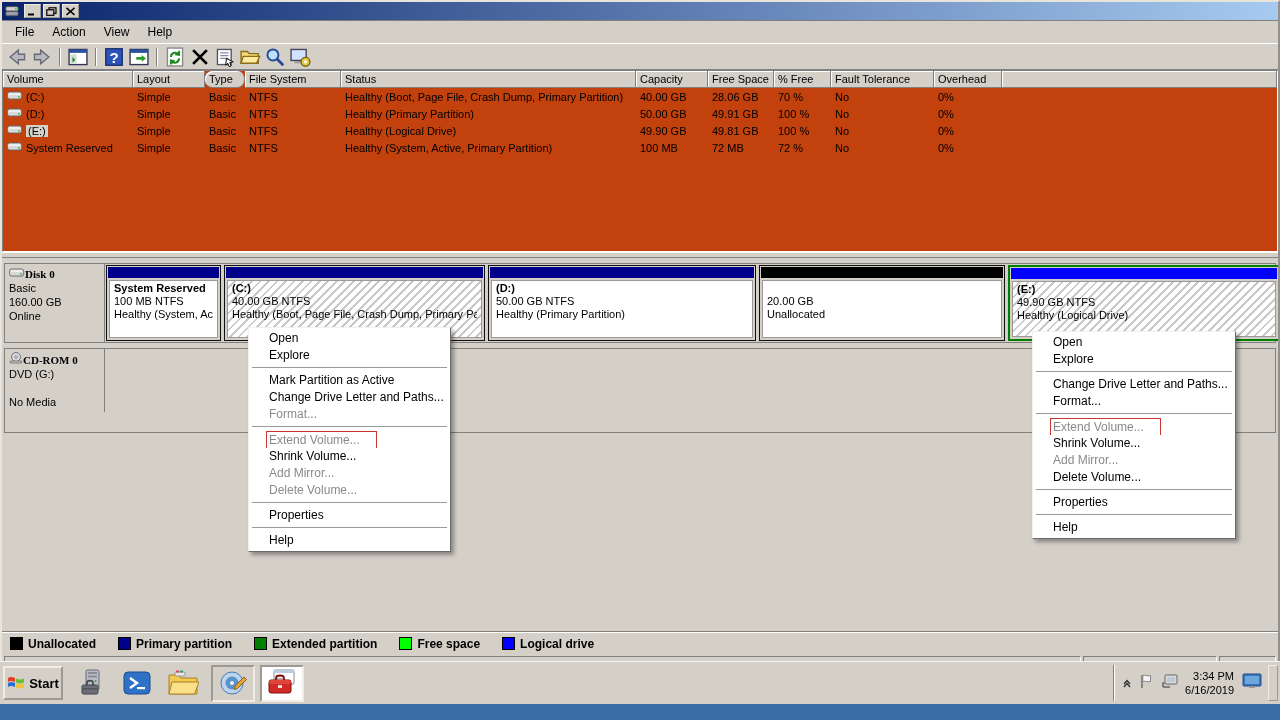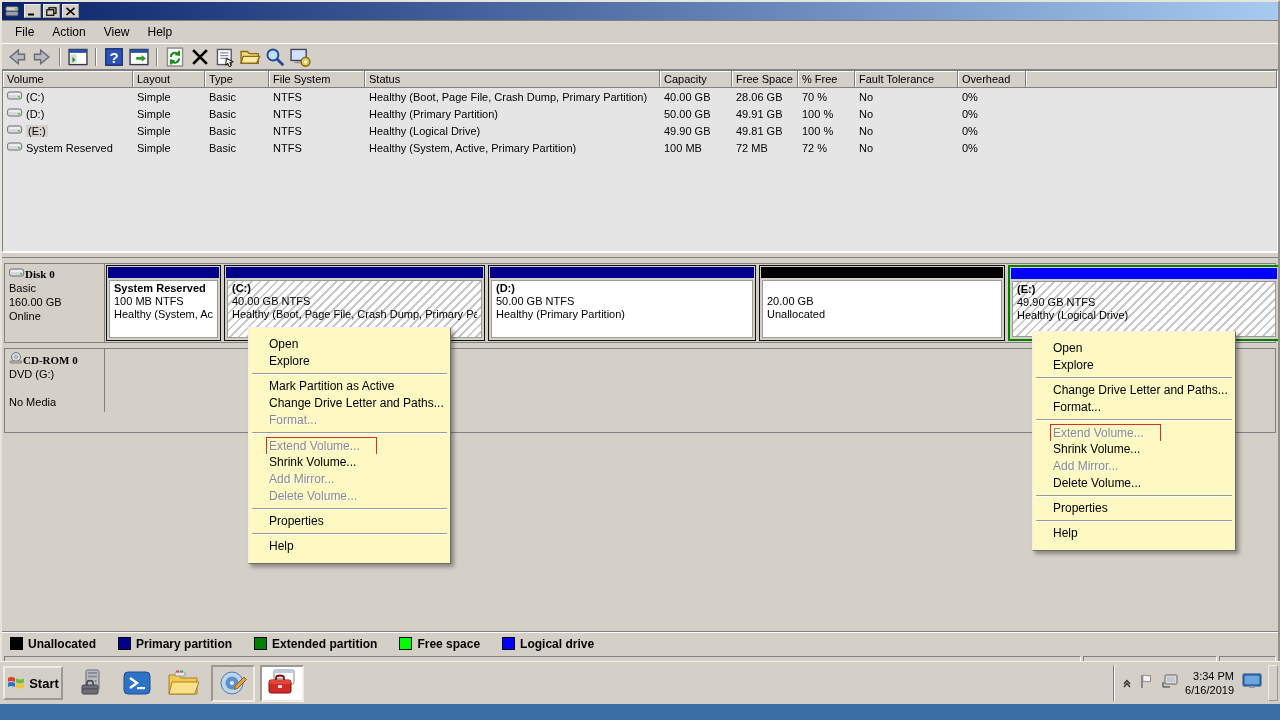--- a/index.html
+++ b/index.html
@@ -22,28 +22,28 @@
   .menubar { height:24px; display:flex; align-items:center; padding-left:4px;
              border-bottom:1px solid #fff; box-shadow:0 1px 0 #808080 inset; flex:0 0 auto; }
   .menuitem { font-size:12px; padding:3px 9px; color:#000000; }
 
   .toolbar { height:26px; display:flex; align-items:center; padding-left:4px; gap:3px;
              border-bottom:1px solid #808080; flex:0 0 auto; }
   .tbtn { width:22px; height:20px; display:inline-flex; align-items:center; justify-content:center; }
   .tsep { width:2px; height:18px; border-left:1px solid #808080; border-right:1px solid #fff; margin:0 3px; }
 
   
-  .listview { height:182px; background:#e5e5e5; border:1px solid; border-color:#808080 #fff #fff #808080;
+  .listview { height:182px; background:#c2410c; border:1px solid; border-color:#808080 #fff #fff #808080;
               overflow:hidden; flex:0 0 auto; }
   .lv-head { display:flex; height:17px; }
   .hcell { background:#d4d0c8; border-right:1px solid #808080; border-bottom:1px solid #808080;
            box-shadow:inset 1px 1px 0 #fff; font-size:11px; padding:2px 4px; white-space:nowrap; overflow:hidden; }
   .lv-row { display:flex; height:17px; align-items:center; }
   .cell { font-size:11px; padding:0 4px; white-space:nowrap; overflow:hidden; display:flex; align-items:center; gap:3px; }
-  .c0{width:130px;} .c1{width:72px;} .c2{width:64px;} .c3{width:96px;} .c4{width:295px;}
+  .c0{width:130px;} .c1{width:72px;} .c2{width:40px;border-radius:8px;} .c3{width:96px;} .c4{width:295px;}
   .c5{width:72px;} .c6{width:66px;} .c7{width:57px;} .c8{width:103px;} .c9{width:68px;} .cf{flex:1;}
   .vol-label.sel { background:#d6d2ca; padding:0 2px; }
 
   
   .splitter { height:6px; background:#d4d0c8; border-top:1px solid #fff; border-bottom:1px solid #808080; flex:0 0 auto; }
   .graphical { flex:1; background:#d4d0c8; padding:5px 2px 0 2px; overflow:hidden; }
 
   .diskrow { display:flex; border:1px solid #808080; background:#d4d0c8; margin-bottom:5px; }
   .diskrow.r1 { height:80px; } .diskrow.r2 { height:85px;flex-direction:column; }
   .diskhead { width:100px; flex:0 0 auto; border-right:1px solid #808080; padding:3px 4px; font-size:11px; line-height:14px; }
@@ -65,23 +65,23 @@
                display:flex; align-items:center; gap:22px; padding-left:8px; flex:0 0 auto; }
   .legitem { display:flex; align-items:center; gap:5px; }
   .legswatch { width:13px; height:13px; border:1px solid #000; }
   .leglabel { font-size:12px; font-weight:bold; }
 
   .statusbar { height:21px; background:#d4d0c8; display:flex; gap:2px; padding:2px 2px 2px 2px; flex:0 0 auto; }
   .spanel { border:1px solid; border-color:#808080 #fff #fff #808080; height:17px; }
   .sp1{flex:1;} .sp2{width:134px;} .sp3{width:57px;}
 
   
-  .cmenu { position:absolute; width:203px; background:#fef9c3; border:1px solid #6a6a6a;
+  .cmenu { position:absolute; width:203px; background:#ffffff; border:1px solid #6a6a6a;
            border-top-color:#f4f1ea; border-left-color:#f4f1ea;
-           box-shadow:3px 3px 4px rgba(0,0,0,0.35); padding:8px 1px; z-index:50; }
+           box-shadow:3px 3px 4px rgba(0,0,0,0.35); padding:2px 1px; z-index:50; }
   .mi { height:17px; line-height:16px; font-size:12px; padding-left:19px; white-space:nowrap; overflow:hidden; }
   .mi.dis { color:#8a8a8a; text-shadow:1px 1px 0 #fff; }
   .msep { height:2px; border-top:1px solid #9a9a9a; border-bottom:1px solid #fff; margin:3px 2px; }
   .redbox { display:inline-block; border:1px solid #c33; padding:0 16px 0 2px; margin-left:-3px; }
 
   
   .taskbar { position:absolute; left:0; top:661px; width:1280px; height:43px; background:#d4d0c8;
              border-top:1px solid #f4f1ea; display:flex; align-items:center; }
   .startbtn { width:60px; height:34px; margin-left:3px; background:#d4d0c8; border:2px outset #f0ece4;
               display:flex; align-items:center; justify-content:center; gap:4px; }

